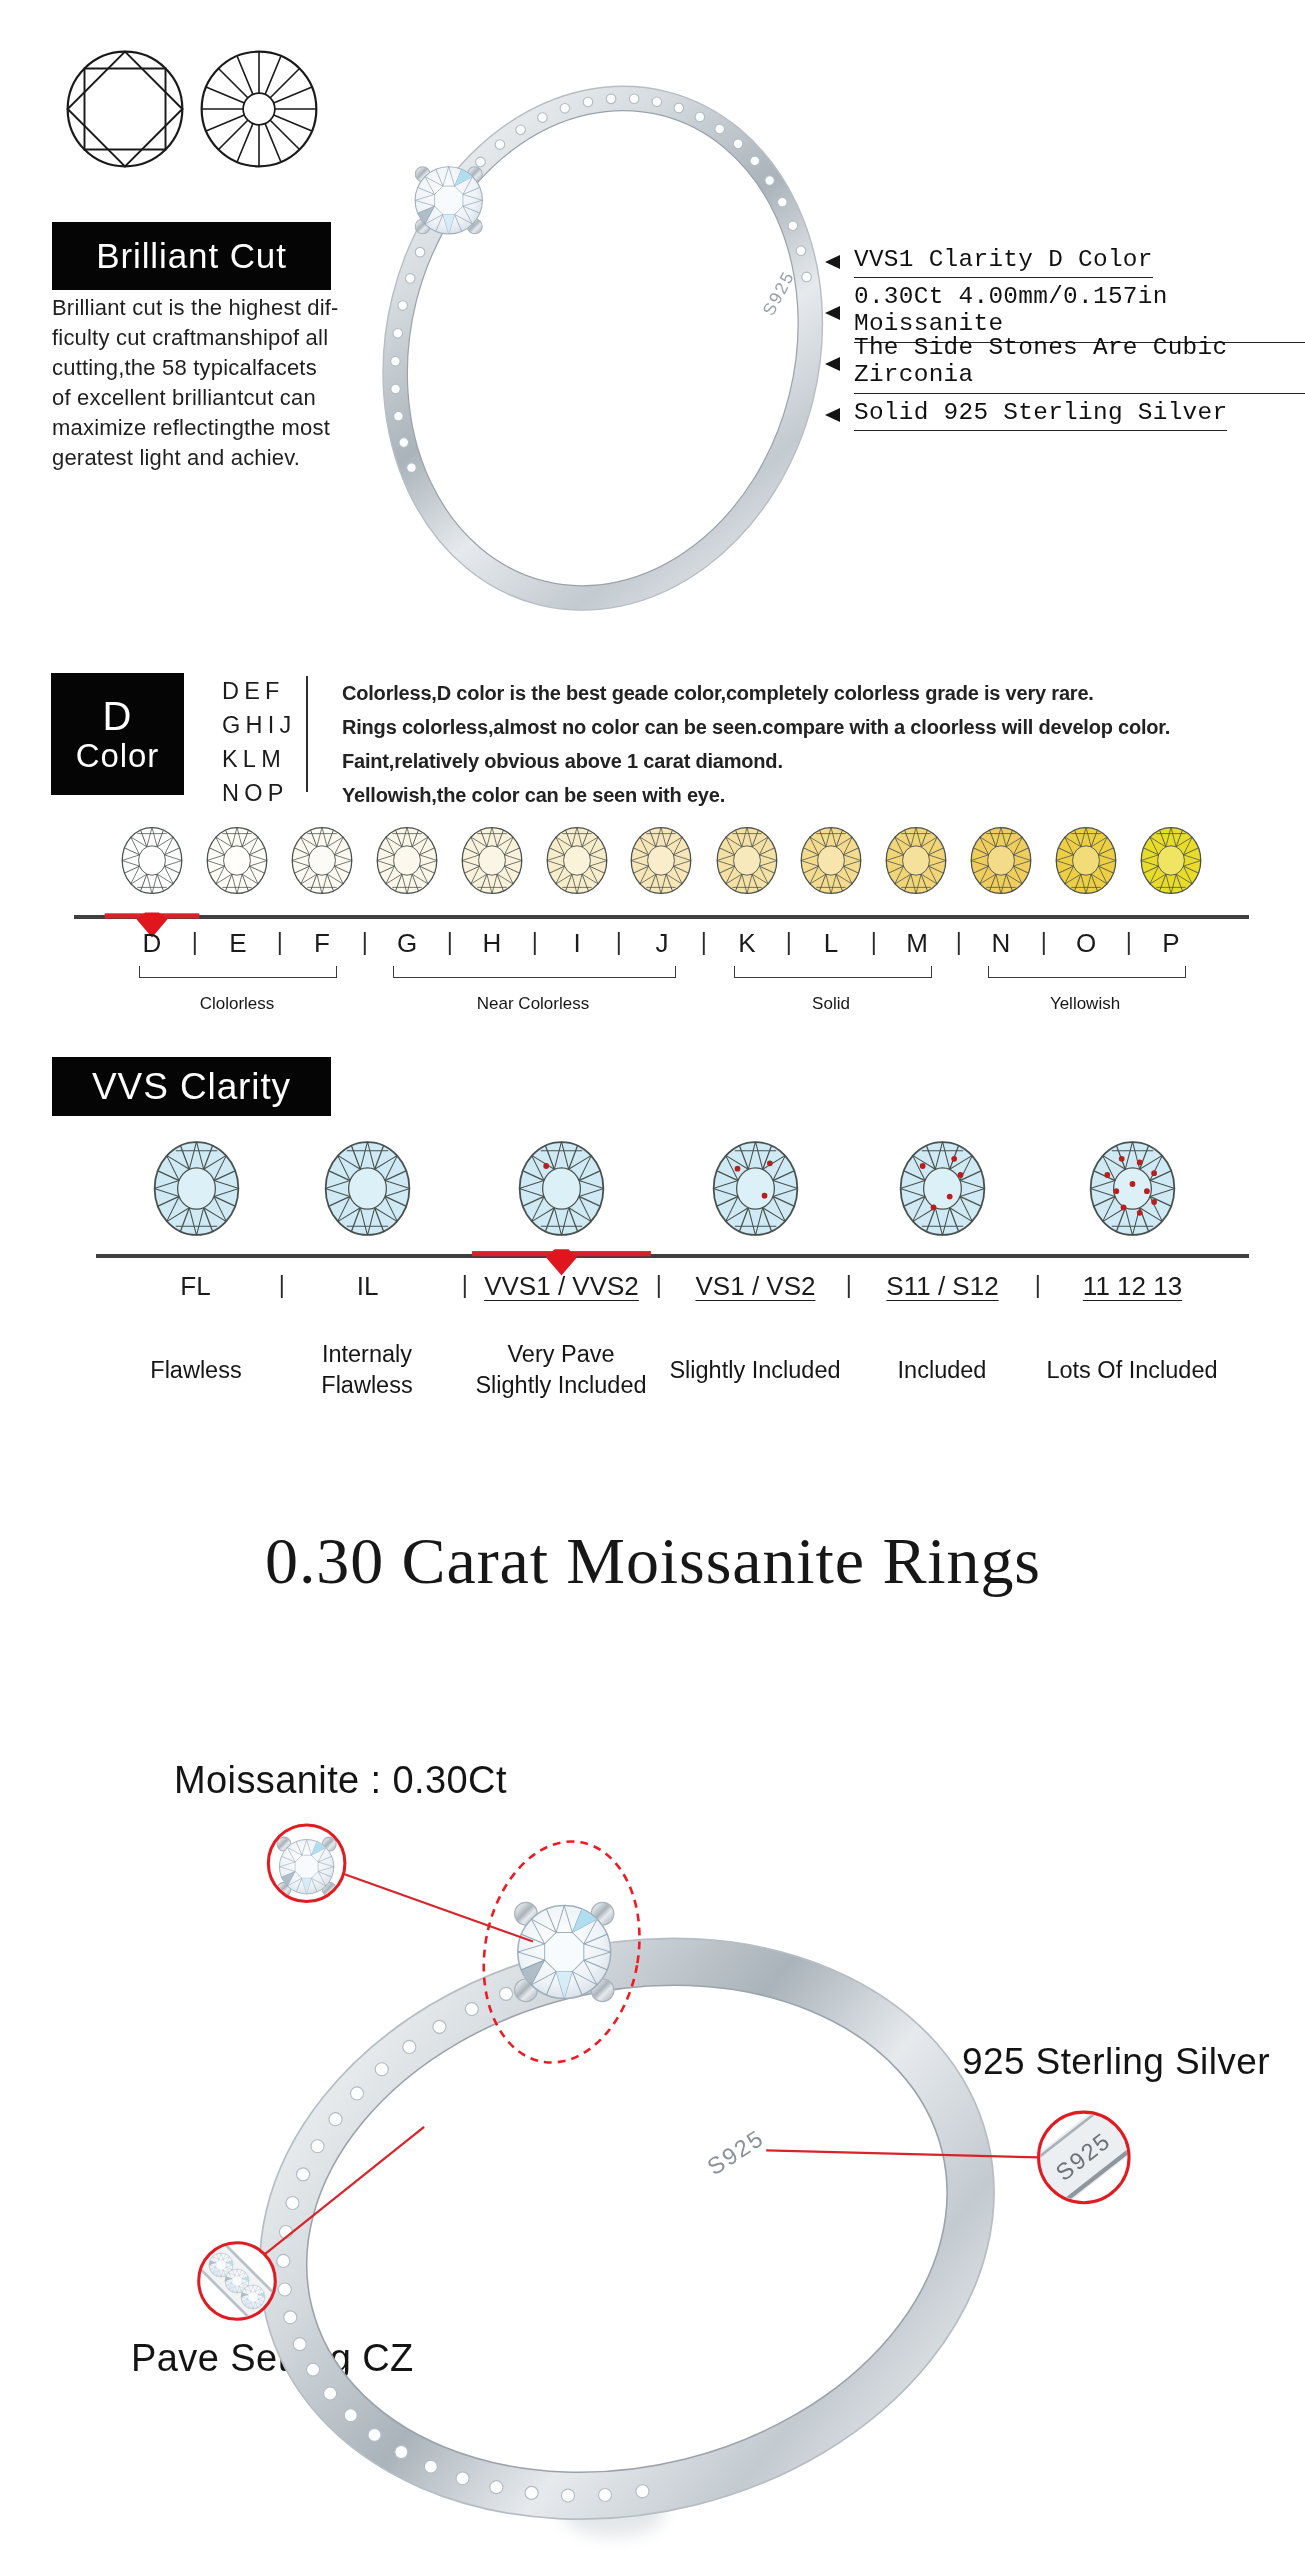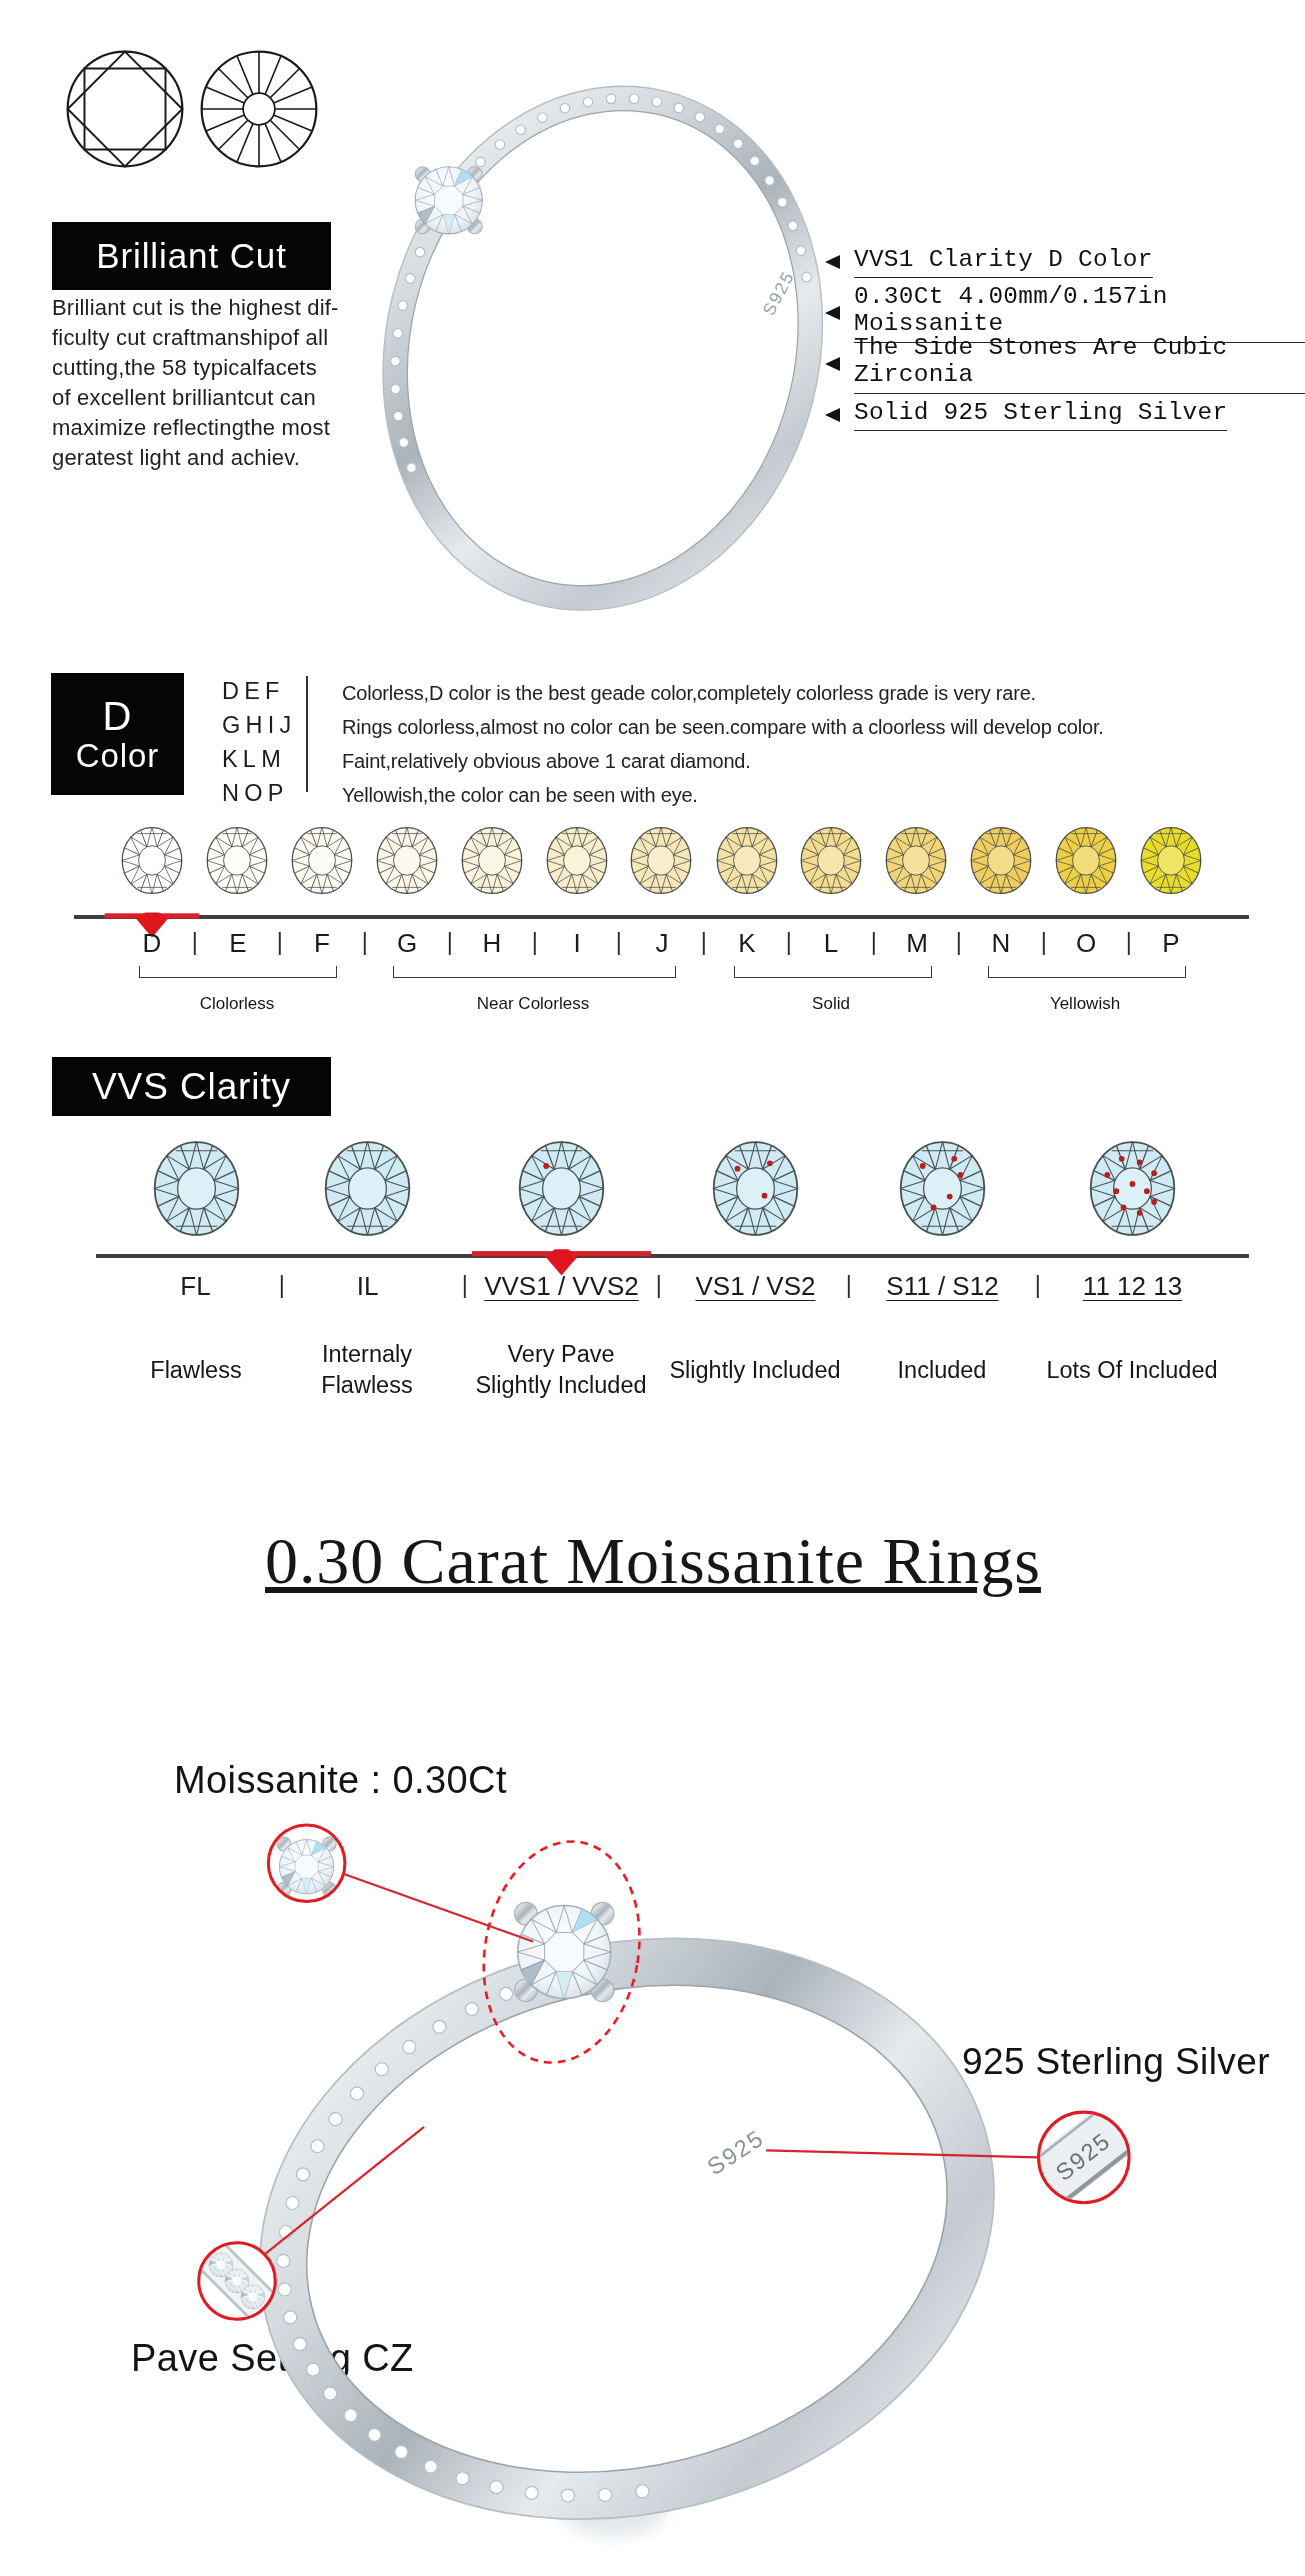--- a/index.html
+++ b/index.html
@@ -14,21 +14,21 @@
   .badge-dcolor .l2{font-size:33px;}
   .badge-clarity{left:52px;top:1057px;width:279px;height:59px;font-size:37px;}
   .para{left:52px;top:293px;width:348px;font-size:22px;line-height:30px;color:#1f1f1f;letter-spacing:0.2px;}
   .feature{position:absolute;left:825px;display:flex;align-items:center;height:30px;font-family:Liberation Mono, monospace;}
   .tri{width:0;height:0;border-right:15px solid #141414;border-top:7.8px solid transparent;
        border-bottom:7.8px solid transparent;margin-right:14px;}
   .feature .ftext{font-size:24.4px;color:#111;border-bottom:1.7px solid #222;padding-bottom:4.4px;letter-spacing:0.3px;}
   .grade-table{left:222px;top:671px;}
   .grade-row{display:flex;align-items:flex-end;height:34px;}
   .grades{width:85px;font-size:23.5px;letter-spacing:5.2px;color:#1c1c1c;}
-  .gdesc{margin-left:35px;font-size:20px;color:#222;letter-spacing:-0.2px;white-space:nowrap;}
+  .gdesc{margin-left:35px;font-size:20px;color:#222;letter-spacing:-0.2px;white-space:nowrap;font-weight:bold;}
   .vdivider{left:306px;top:676px;width:1.7px;height:116px;background:#2e2e2e;}
   .scale-line{height:4.4px;background:#3f3f3f;}
   .swatch{position:absolute;width:64px;height:71px;}
   .scale-letter{position:absolute;width:52px;text-align:center;font-size:26px;color:#1b1b1b;top:928px;}
   .scale-tick{position:absolute;width:17.4px;text-align:center;font-size:23.5px;color:#2b2b2b;top:929px;}
   .bracket{position:absolute;top:966px;height:11.3px;border-left:1.7px solid #3a3a3a;
            border-right:1.7px solid #3a3a3a;border-bottom:1.7px solid #3a3a3a;}
   .group-label{position:absolute;top:994px;width:226px;text-align:center;font-size:17px;color:#161616;}
   .clarity-swatch{position:absolute;top:1139px;width:91px;height:99px;}
   .clarity-label{position:absolute;top:1271px;width:183px;text-align:center;font-size:26px;color:#1b1b1b;}
@@ -355,21 +355,21 @@
   <div class="clarity-name" style="left:642px">
     <div>Slightly Included</div>
   </div>
   <div class="clarity-name" style="left:829px">
     <div>Included</div>
   </div>
   <div class="clarity-name" style="left:1019px">
     <div>Lots Of Included</div>
   </div>
 
-  <h1 class="product-title abs" style="margin:0;text-decoration:underline;">0.30 Carat Moissanite Rings</h1>
+  <h1 class="product-title abs" style="margin:0;">0.30 Carat Moissanite Rings</h1>
 
   <div class="callout abs" style="left:174px;top:1759px">Moissanite : 0.30Ct</div>
   <div class="callout abs" style="left:962px;top:2041px;font-size:37px">925 Sterling Silver</div>
   <div class="callout abs" style="left:131px;top:2337px">Pave Setting CZ</div>
 
   <svg class="abs" style="left:0;top:1724px" width="1306" height="852" viewBox="0 0 1500 979">
     <defs>
       <clipPath id="clip-stamp">
           <circle cx="1245" cy="498" r="50"></circle>
         </clipPath>

